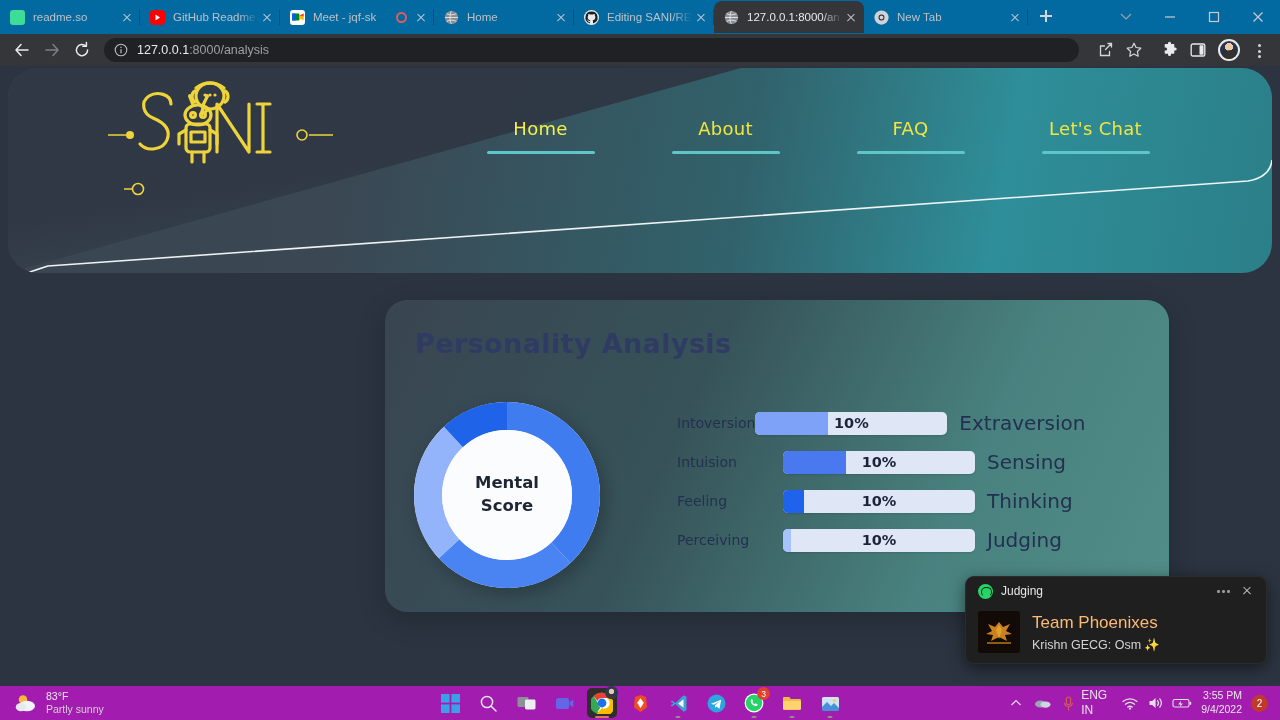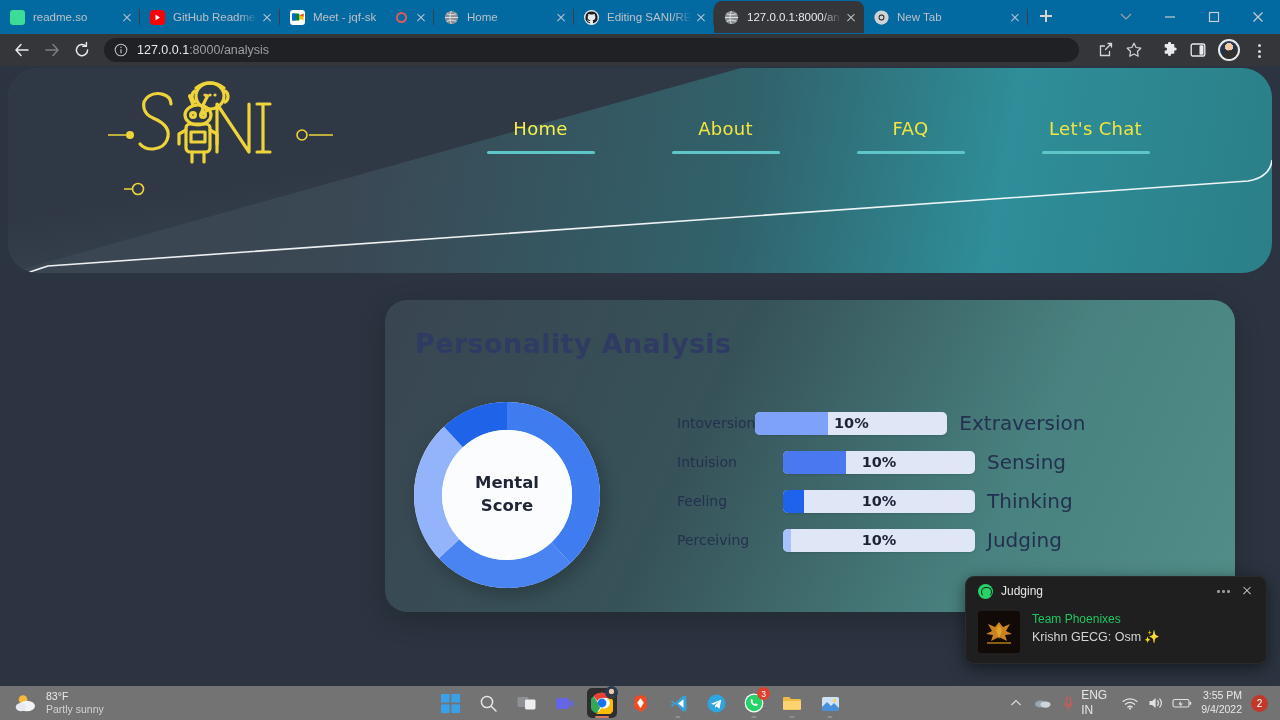--- a/index.html
+++ b/index.html
@@ -142,21 +142,21 @@
     font-family:"DejaVu Sans", sans-serif;
   }
   .nav-item .underline {
     margin: 12px auto 0; width: 108px; height: 3px; border-radius:2px;
     background:#5ec6c8;
   }
   .nav-item.active { color:#f7ef4a; }
 
   
   .card {
-    position: absolute; left: 385px; top: 234px; width: 850px; height: 312px;
+    position: absolute; left: 385px; top: 234px; width: 784px; height: 312px;
     border-radius: 22px;
     background: linear-gradient(115deg, rgba(58,70,82,.95) 0%, rgba(55,84,90,.95) 38%, rgba(74,134,131,.95) 72%, rgba(84,146,140,.95) 100%);
     box-shadow: 0 8px 28px rgba(0,0,0,.20);
   }
   .card-title {
     position:absolute; left:30px; top:28px;
     font-family:"DejaVu Sans", sans-serif;
     font-size: 27px; font-weight: 700; color:#2f3b63; letter-spacing:.4px;
   }
 
@@ -219,27 +219,27 @@
   .toast-dots i:nth-child(1){left:5px}.toast-dots i:nth-child(2){left:10px}.toast-dots i:nth-child(3){left:15px}
   .toast-x { width:22px;height:22px;position:relative;margin-left:2px; }
   .toast-x::before,.toast-x::after{content:"";position:absolute;left:6px;top:10.3px;width:10px;height:1.2px;background:#c4c4c4;}
   .toast-x::before{transform:rotate(45deg)}.toast-x::after{transform:rotate(-45deg)}
   .toast-body { display:flex; padding: 6px 12px 0 12px; }
   .toast-thumb {
     width:42px;height:42px;flex:none;border-radius:3px;background:#120a06;
     display:flex;align-items:center;justify-content:center;overflow:hidden;
   }
   .toast-text { margin-left:12px; }
-  .toast-title { font-size:12px; color:#22c55e; line-height:1.45; }
+  .toast-title { font-size:17px; color:#fdba74; line-height:1.45; }
   .toast-msg { font-size:12.5px; color:#d4d4d4; line-height:1.45; }
 
   
   .taskbar {
     position:absolute; left:0; top:686px; width:1280px; height:34px;
-    background:#737373; display:flex; align-items:center;
+    background:#a21caf; display:flex; align-items:center;
   }
   .weather { display:flex; align-items:center; padding-left:14px; }
   .weather-ico { width:24px;height:22px;position:relative;flex:none;margin-right:8px;}
   .weather-txt { line-height:1.25; }
   .weather-temp { font-size:10.5px; color:#eaeaea; }
   .weather-desc { font-size:10.5px; color:#d3d3d3; }
 
   .tb-center { position:absolute; left:50%; transform:translateX(-50%); display:flex; align-items:center; gap:8px; }
   .tbi {
     width:30px;height:30px;position:relative;

